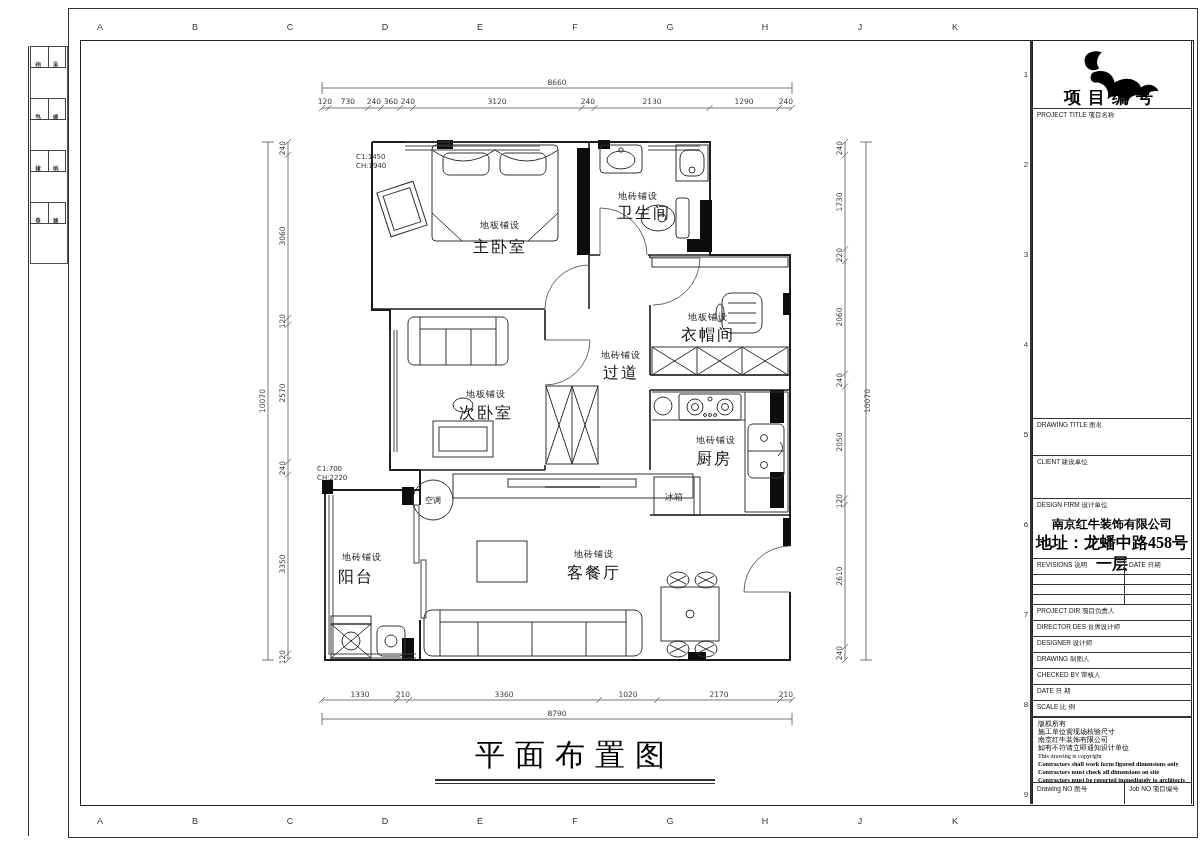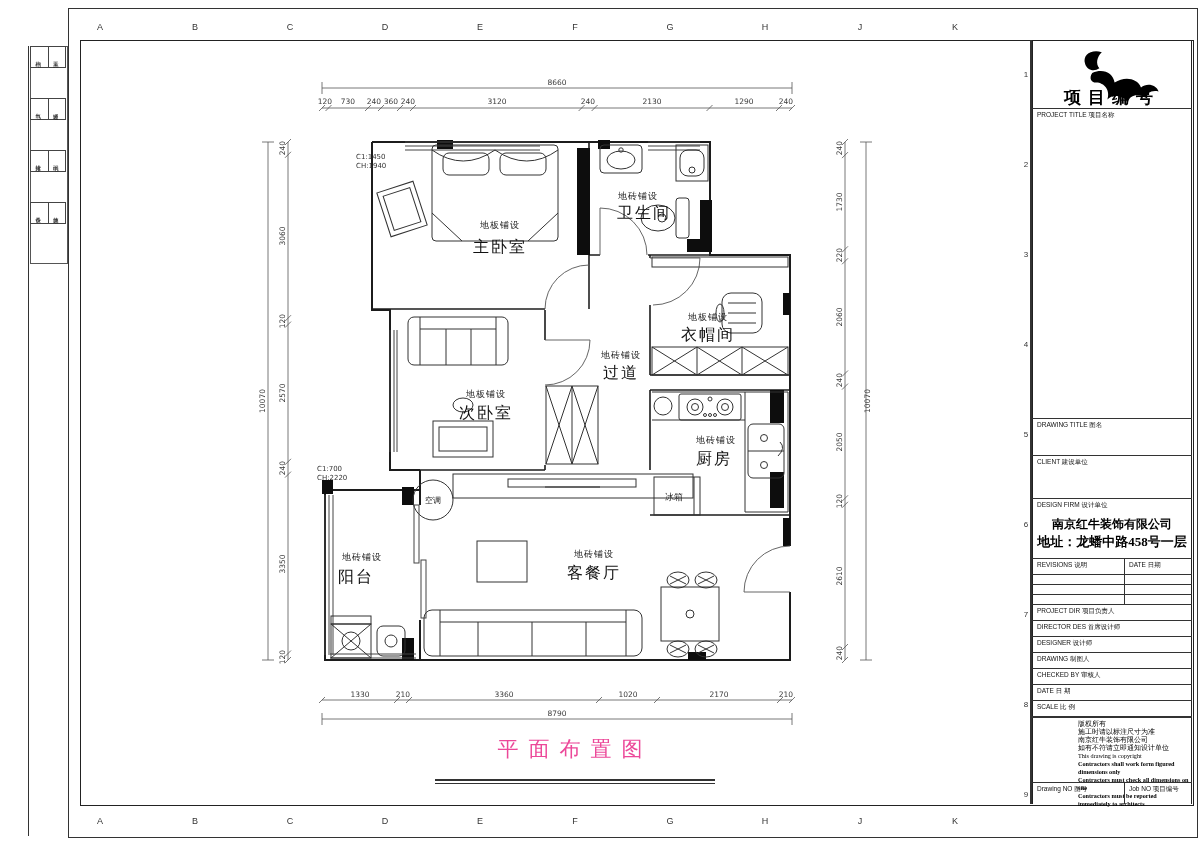--- a/index.html
+++ b/index.html
@@ -12,27 +12,27 @@
   .gletter{position:absolute;width:20px;text-align:center;font-size:9px;color:#333;}
   .gnum{position:absolute;width:10px;text-align:center;font-size:8px;color:#333;}
   .tb{position:absolute;left:1032px;width:160px;border-left:1.4px solid #222;border-right:1.4px solid #222;box-sizing:border-box;}
   .tbrow{position:absolute;left:1032px;width:160px;box-sizing:border-box;border-top:1px solid #333;
          font-size:6.5px;padding:2px 0 0 5px;color:#111;}
   .tbcell{position:absolute;box-sizing:border-box;border-top:1px solid #333;border-left:1px solid #333;
           font-size:6.5px;padding:2px 0 0 4px;color:#111;}
   .brand{position:absolute;left:1032px;width:160px;text-align:center;font-family:"Liberation Serif",serif;
          font-weight:bold;font-size:17px;letter-spacing:7px;color:#000;}
   .firm{position:absolute;left:1032px;width:160px;text-align:center;font-family:"Liberation Serif",serif;color:#000;}
-  .copyline{font-family:"Liberation Serif",serif;color:#000;line-height:8px;margin-left:40px;}
+  .copyline{font-family:"Liberation Serif",serif;color:#000;line-height:8px;}
   .strip-label{position:absolute;box-sizing:border-box;border:1px solid #444;display:flex;}
   .strip-cell{flex:1;display:flex;align-items:center;justify-content:center;
               writing-mode:vertical-rl;font-size:5.5px;color:#222;border-right:1px solid #444;}
   .strip-cell:last-child{border-right:none;}
   .maintitle{position:absolute;left:380px;top:735px;width:390px;text-align:center;
-             font-family:"Liberation Serif",serif;font-size:21px;letter-spacing:10px;color:#ec4899;}
+             font-family:"Liberation Serif",serif;font-size:30px;letter-spacing:10px;color:#000000;}
   svg text{font-family:"Liberation Serif",serif;}
   .dimtxt{font-size:7.5px;fill:#3a3a3a;font-family:"DejaVu Sans",sans-serif;}
   .roomsub{font-size:9px;fill:#222;letter-spacing:1px;}
   .roomname{font-size:16px;fill:#111;letter-spacing:2px;}
   .annot{font-size:7px;fill:#333;font-family:"DejaVu Sans",sans-serif;}
 </style>
 </head>
 <body>
 
 <div class="sheet">
@@ -363,21 +363,21 @@
          C108,51 101,55 103,62 C92,55 81,57 79,66 C71,57 59,57 53,63
          C57,52 49,42 39,42 C32,42 30,36 34,30 Z"></path>
   </svg>
   <div class="brand" style="top:86px;">项目编号</div>
 
   <div class="tbrow" style="top:108px;height:310px;">PROJECT TITLE 项目名称</div>
   <div class="tbrow" style="top:418px;height:37px;">DRAWING TITLE 图名</div>
   <div class="tbrow" style="top:455px;height:43px;">CLIENT 建设单位</div>
   <div class="tbrow" style="top:498px;height:60px;">DESIGN FIRM 设计单位</div>
   <div class="firm" style="top:516px;font-size:12px;font-weight:bold;">南京红牛装饰有限公司</div>
-  <div class="firm" style="top:533px;font-size:13px;font-weight:bold;">地址：龙蟠中路458号一层</div>
+  <div class="firm" style="top:533px;font-size:16px;font-weight:bold;">地址：龙蟠中路458号一层</div>
 
   <div class="tbrow" style="top:558px;height:16px;">REVISIONS 说明</div>
   <div class="tbcell" style="left:1124px;top:558px;width:68px;height:16px;">DATE 日期</div>
   <div class="tbrow" style="top:574px;height:10px;"></div>
   <div class="tbcell" style="left:1124px;top:574px;width:68px;height:10px;"></div>
   <div class="tbrow" style="top:584px;height:10px;"></div>
   <div class="tbcell" style="left:1124px;top:584px;width:68px;height:10px;"></div>
   <div class="tbrow" style="top:594px;height:10px;"></div>
   <div class="tbcell" style="left:1124px;top:594px;width:68px;height:10px;"></div>
 
@@ -385,21 +385,21 @@
   <div class="tbrow" style="top:620px;height:16px;">DIRECTOR DES 首席设计师</div>
   <div class="tbrow" style="top:636px;height:16px;">DESIGNER 设计师</div>
   <div class="tbrow" style="top:652px;height:16px;">DRAWING 制图人</div>
   <div class="tbrow" style="top:668px;height:16px;">CHECKED BY 审核人</div>
   <div class="tbrow" style="top:684px;height:16px;">DATE 日 期</div>
   <div class="tbrow" style="top:700px;height:16px;">SCALE 比 例</div>
 
   <div class="line" style="left:1032px;top:716px;width:160px;height:2px;"></div>
   <div class="abs" style="left:1038px;top:720px;width:152px;">
     <div class="copyline" style="font-size:7px;">版权所有</div>
-    <div class="copyline" style="font-size:7px;">施工时请以标注尺寸为准</div>
+    <div class="copyline" style="font-size:7px;">施工单位需现场核验尺寸</div>
     <div class="copyline" style="font-size:7px;">南京红牛装饰有限公司</div>
     <div class="copyline" style="font-size:7px;">如有不符请立即通知设计单位</div>
     <div class="copyline" style="font-size:6.2px;">This drawing is copyright</div>
     <div class="copyline" style="font-size:6.2px;font-weight:bold;">Contractors shall work form figured dimensions only</div>
     <div class="copyline" style="font-size:6.2px;font-weight:bold;">Contractors must check all dimensions on site</div>
     <div class="copyline" style="font-size:6.2px;font-weight:bold;">Contractors must be reported immediately to architects</div>
   </div>
 
   <div class="tbrow" style="top:782px;height:22px;">Drawing NO 图号</div>
   <div class="tbcell" style="left:1124px;top:782px;width:68px;height:22px;">Job NO 项目编号</div>

